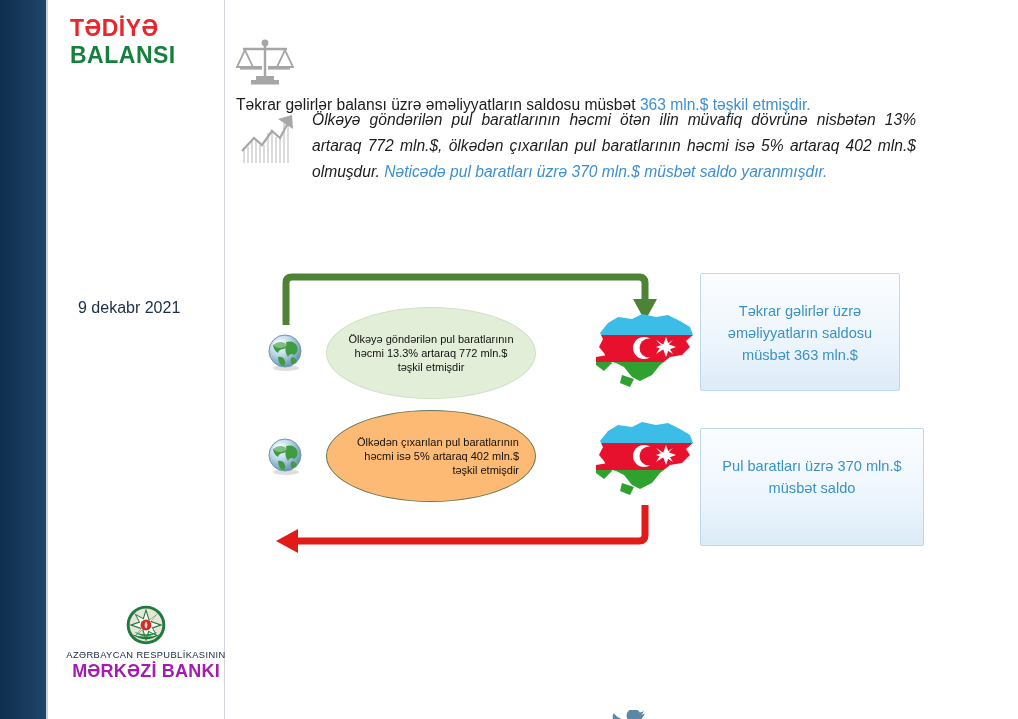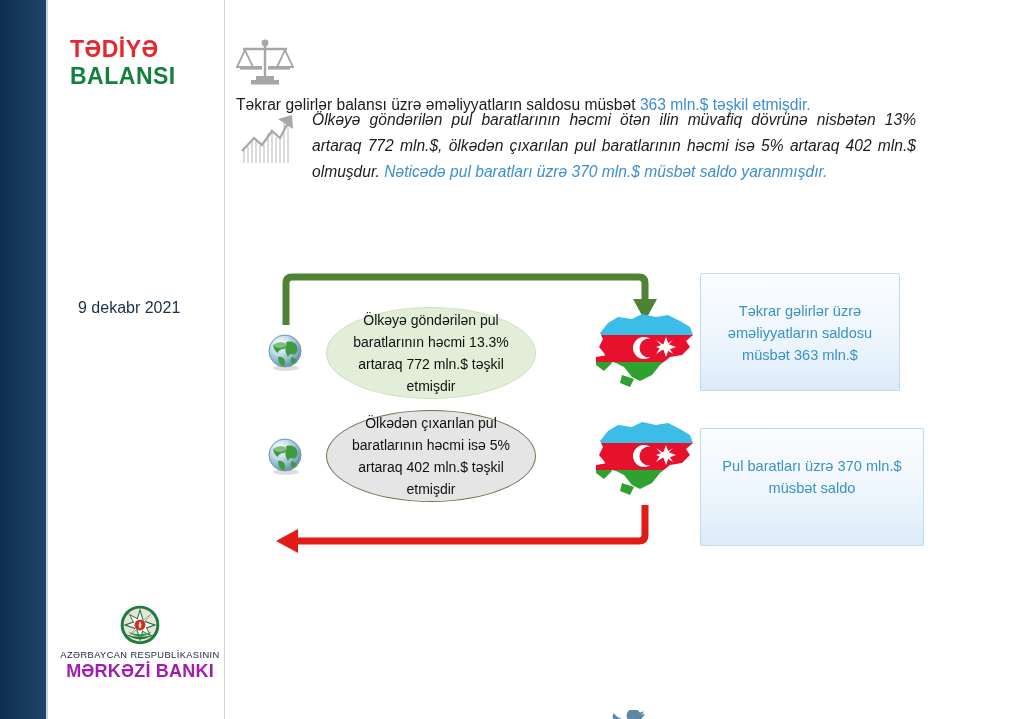--- a/index.html
+++ b/index.html
@@ -33,21 +33,21 @@
   .v-divider {
     position: absolute;
     left: 224px; top: 0;
     width: 1px; height: 719px;
     background: #d3d7db;
   }
 
   
   .title-block {
     position: absolute;
-    left: 70px; top: 36px;
+    left: 70px; top: 15px;
     width: 150px;
   }
   .title-line1 {
     font-size: 23px;
     font-weight: bold;
     color: #e8262c;
     letter-spacing: 0.5px;
     line-height: 27px;
   }
   .title-line2 {
@@ -61,21 +61,21 @@
   .date-text {
     position: absolute;
     left: 78px; top: 299px;
     font-size: 16px;
     color: #1b2e47;
   }
 
   
   .bank-logo {
     position: absolute;
-    left: 60px; top: 604px;
+    left: 66px; top: 604px;
     width: 160px;
     text-align: center;
   }
   .emblem {
     width: 42px; height: 42px;
     margin: 0 auto 4px auto;
     position: relative;
   }
   .logo-line1 {
     font-size: 9.3px;
@@ -115,37 +115,38 @@
   
   .diagram { position: absolute; left: 224px; top: 255px; width: 794px; height: 320px; }
 
   .ellipse {
     position: absolute;
     display: flex;
     align-items: center;
     justify-content: center;
     text-align: center;
     border-radius: 50%;
-    font-size: 14px;
-    line-height: 22px;
+    font-size: 11px;
+    line-height: 14px;
     color: #111111;
     padding: 0 16px;
     box-sizing: border-box;
   }
   #ellipse-top {
     left: 102px; top: 52px;
     width: 210px; height: 92px;
     background: #e2eed8;
     border: 1px solid #cfe0c0;
   }
   #ellipse-bottom {
     left: 102px; top: 155px;
     width: 210px; height: 92px;
-    background: #e5e5e5;
+    background: #fdba74;
     border: 1px solid #6a7a52;
+    text-align: right;
   }
 
   .globe { position: absolute; width: 40px; height: 40px; }
   #globe-top { left: 42px; top: 78px; }
   #globe-bottom { left: 42px; top: 182px; }
 
   .az-map { position: absolute; width: 104px; height: 86px; }
   #map-top { left: 370px; top: 50px; }
   #map-bottom { left: 370px; top: 158px; }
 

